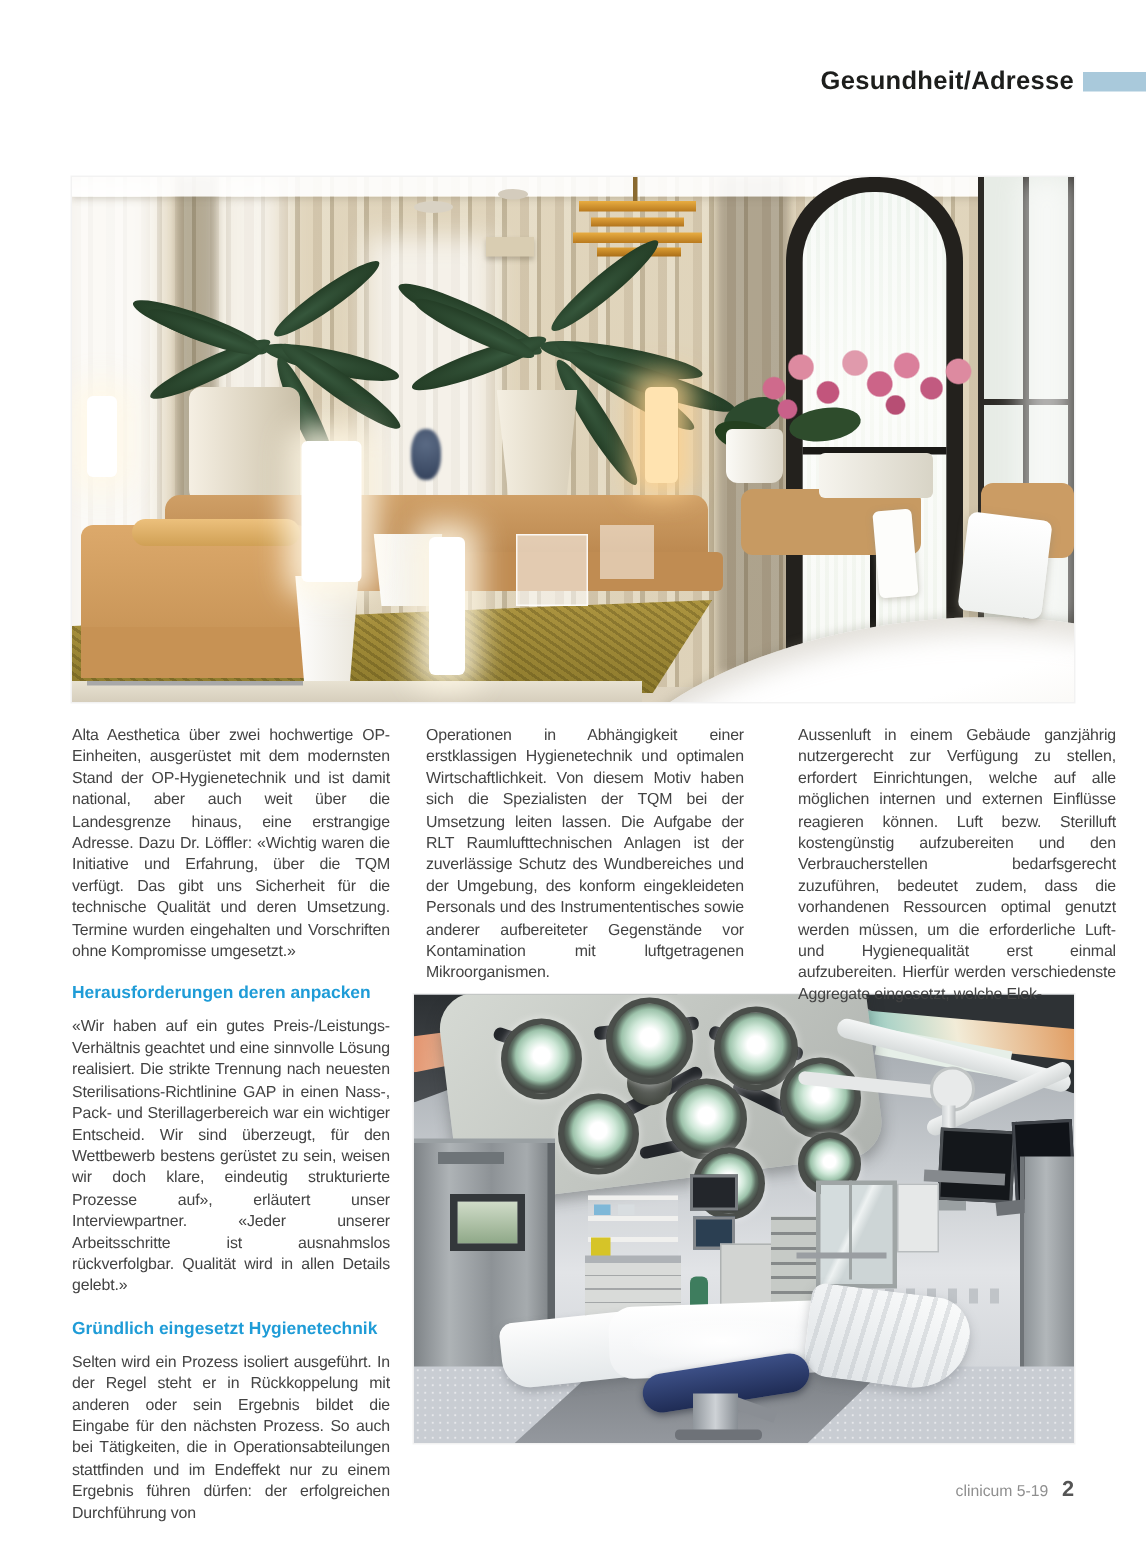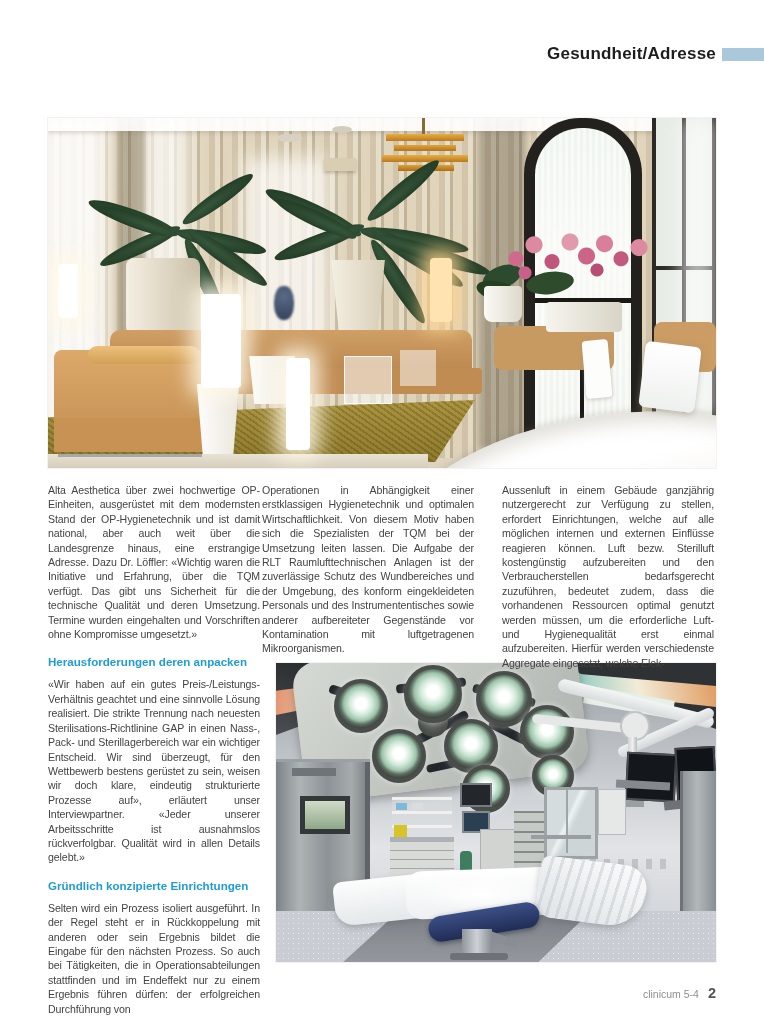--- a/index.html
+++ b/index.html
@@ -27,21 +27,21 @@
       background:linear-gradient(180deg,#9aa0a6 0%,#c7cbcf 38%,#e2e4e7 62%,#c9cdd2 100%);}
   .orlamp{border-radius:50%;border:4px solid #4a4e4a;
       background:radial-gradient(circle at 50% 45%,#ffffff 16%,#cfe8d8 34%,#9dc3ab 50%,#5e7064 60%,#444844 70%,#6f736f 100%);
       box-shadow:0 0 6px rgba(255,255,255,.5);}
   .orarm{background:#23262a;border-radius:4px;}
   
   .col{position:absolute;top:483px;width:212px;font-size:10.6px;line-height:14.4px;
        color:#434343;text-align:justify;letter-spacing:-.1px;}
   .col p{margin:0;}
   .col h3{margin:14px 0 9px 0;font-size:11.6px;line-height:13px;font-weight:bold;color:#1f9cd7;text-align:left;letter-spacing:0;}
-  .col1{left:48px;} .col2{left:262px;} .col3{left:502px;}
+  .col1{left:48px;} .col2{left:284px;} .col3{left:532px;}
   
   .footer{position:absolute;top:985px;left:416px;width:300px;text-align:right;color:#8f8f8f;font-size:10.5px;}
   .footer .mag{vertical-align:baseline;}
   .footer .pno{font-size:14.5px;font-weight:bold;color:#555555;margin-left:9px;}
 </style>
 </head>
 <body>
 
 <div class="page">
 
@@ -266,27 +266,27 @@
       <div style="left:168px;top:82px;width:34px;height:8px;transform:rotate(20deg);background:#8a8e94;"></div>
       <div style="left:146px;top:76px;width:30px;height:26px;background:linear-gradient(90deg,#90969c,#ced2d6,#878d93);"></div>
       <div style="left:134px;top:100px;width:58px;height:7px;border-radius:3px;background:#6e7278;"></div>
     </div>
   </div>
 
   <div class="col col1">
     <p>Alta Aesthetica über zwei hochwertige OP-Einheiten, ausgerüstet mit dem modernsten Stand der OP-Hygienetechnik und ist damit national, aber auch weit über die Landesgrenze hinaus, eine erstrangige Adresse. Dazu Dr. Löffler: «Wichtig waren die Initiative und Erfahrung, über die TQM verfügt. Das gibt uns Sicherheit für die technische Qualität und deren Umsetzung. Termine wurden eingehalten und Vorschriften ohne Kompromisse umgesetzt.»</p>
     <h3>Herausforderungen deren anpacken</h3>
     <p>«Wir haben auf ein gutes Preis-/Leistungs-Verhältnis geachtet und eine sinnvolle Lösung realisiert. Die strikte Trennung nach neuesten Sterilisations-Richtlinine GAP in einen Nass-, Pack- und Sterillagerbereich war ein wichtiger Entscheid. Wir sind überzeugt, für den Wettbewerb bestens gerüstet zu sein, weisen wir doch klare, eindeutig strukturierte Prozesse auf», erläutert unser Interviewpartner. «Jeder unserer Arbeitsschritte ist ausnahmslos rückverfolgbar. Qualität wird in allen Details gelebt.»</p>
-    <h3>Gründlich konzipierte Einrichtungen</h3>
+    <h3>Gründlich eingesetzt Hygienetechnik</h3>
     <p>Selten wird ein Prozess isoliert ausgeführt. In der Regel steht er in Rückkoppelung mit anderen oder sein Ergebnis bildet die Eingabe für den nächsten Prozess. So auch bei Tätigkeiten, die in Operationsabteilungen stattfinden und im Endeffekt nur zu einem Ergebnis führen dürfen: der erfolgreichen Durchführung von</p>
   </div>
   <div class="col col2">
     <p>Operationen in Abhängigkeit einer erstklassigen Hygienetechnik und optimalen Wirtschaftlichkeit. Von diesem Motiv haben sich die Spezialisten der TQM bei der Umsetzung leiten lassen. Die Aufgabe der RLT Raumlufttechnischen Anlagen ist der zuverlässige Schutz des Wundbereiches und der Umgebung, des konform eingekleideten Personals und des Instrumententisches sowie anderer aufbereiteter Gegenstände vor Kontamination mit luftgetragenen Mikroorganismen.</p>
   </div>
   <div class="col col3">
     <p>Aussenluft in einem Gebäude ganzjährig nutzergerecht zur Verfügung zu stellen, erfordert Einrichtungen, welche auf alle möglichen internen und externen Einflüsse reagieren können. Luft bezw. Sterilluft kostengünstig aufzubereiten und den Verbraucherstellen bedarfsgerecht zuzuführen, bedeutet zudem, dass die vorhandenen Ressourcen optimal genutzt werden müssen, um die erforderliche Luft- und Hygienequalität erst einmal aufzubereiten. Hierfür werden verschiedenste Aggregate eingesetzt, welche Elek-</p>
   </div>
 
   <div class="footer">
-    <span class="mag">clinicum 5-4</span><span class="pno">2</span>
+    <span class="mag">clinicum 5-19</span><span class="pno">2</span>
   </div>
 
 </div>
 
 </body></html>

